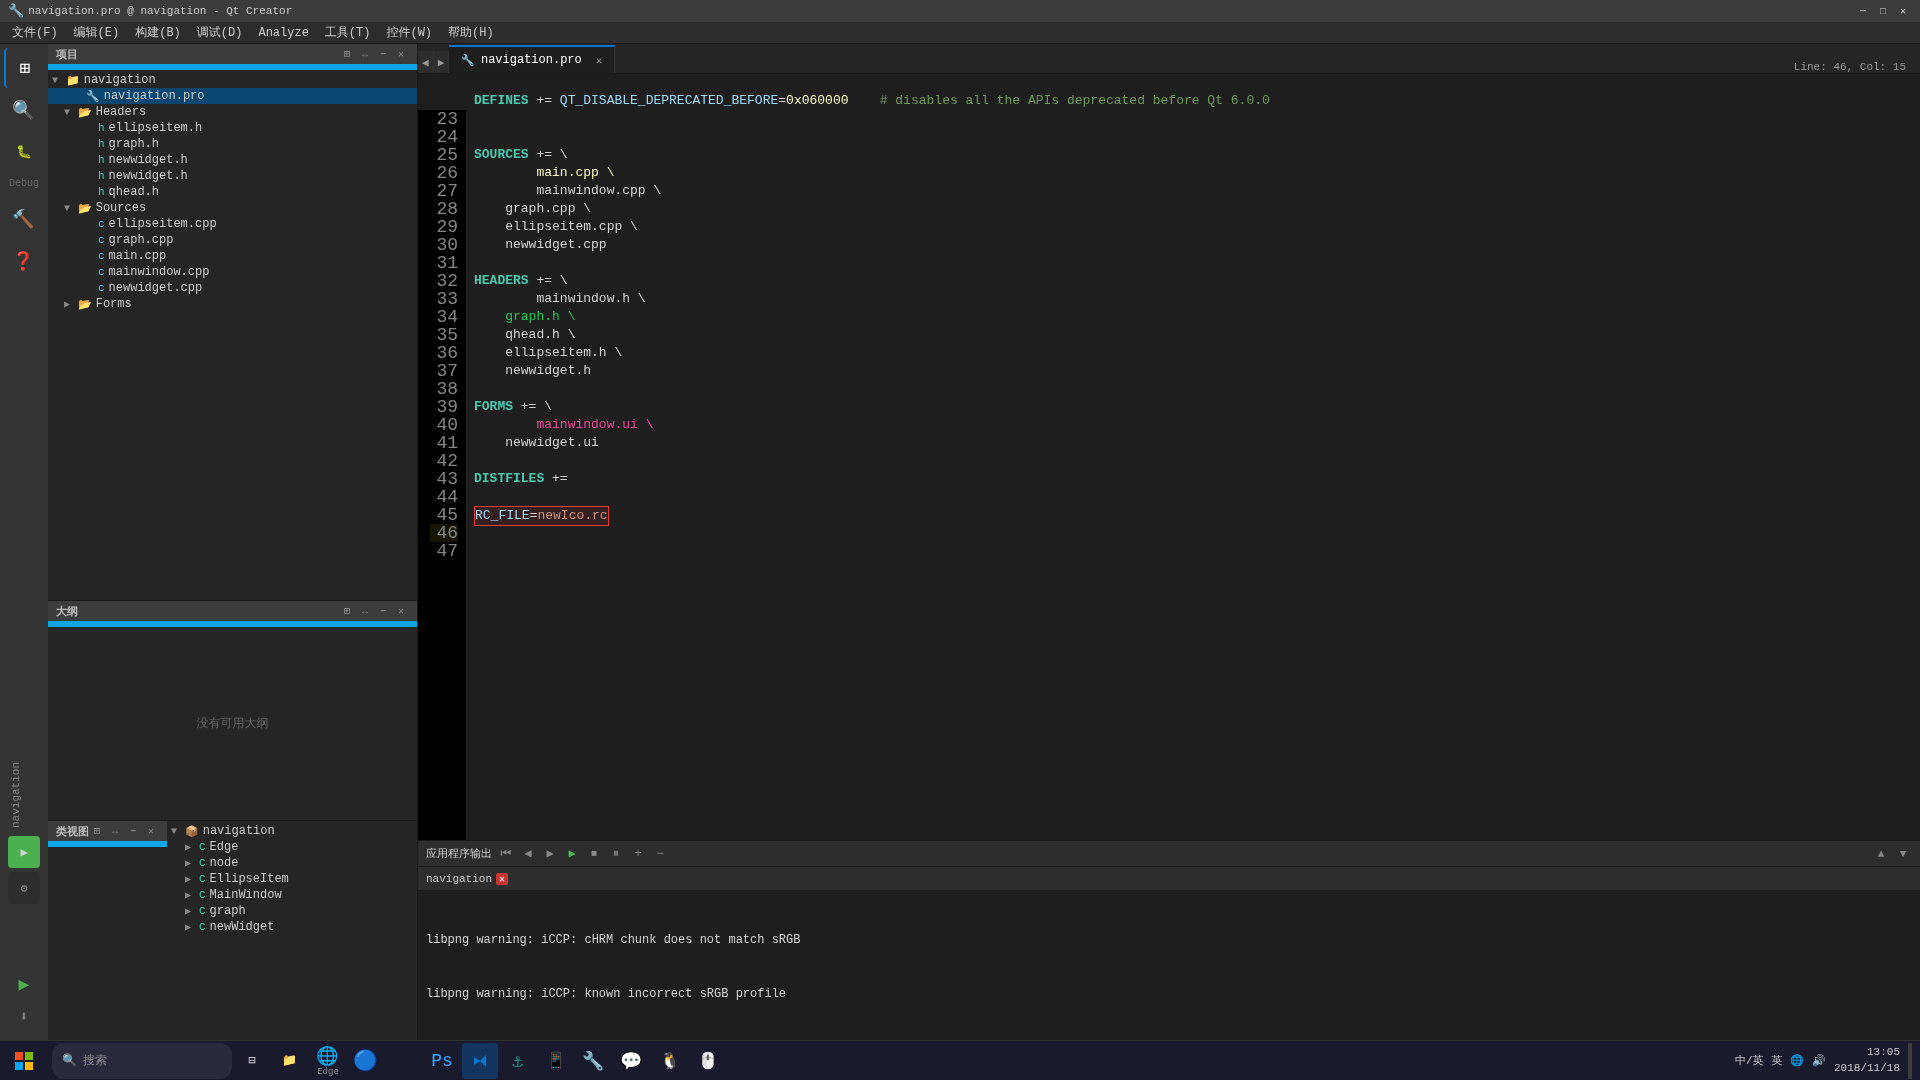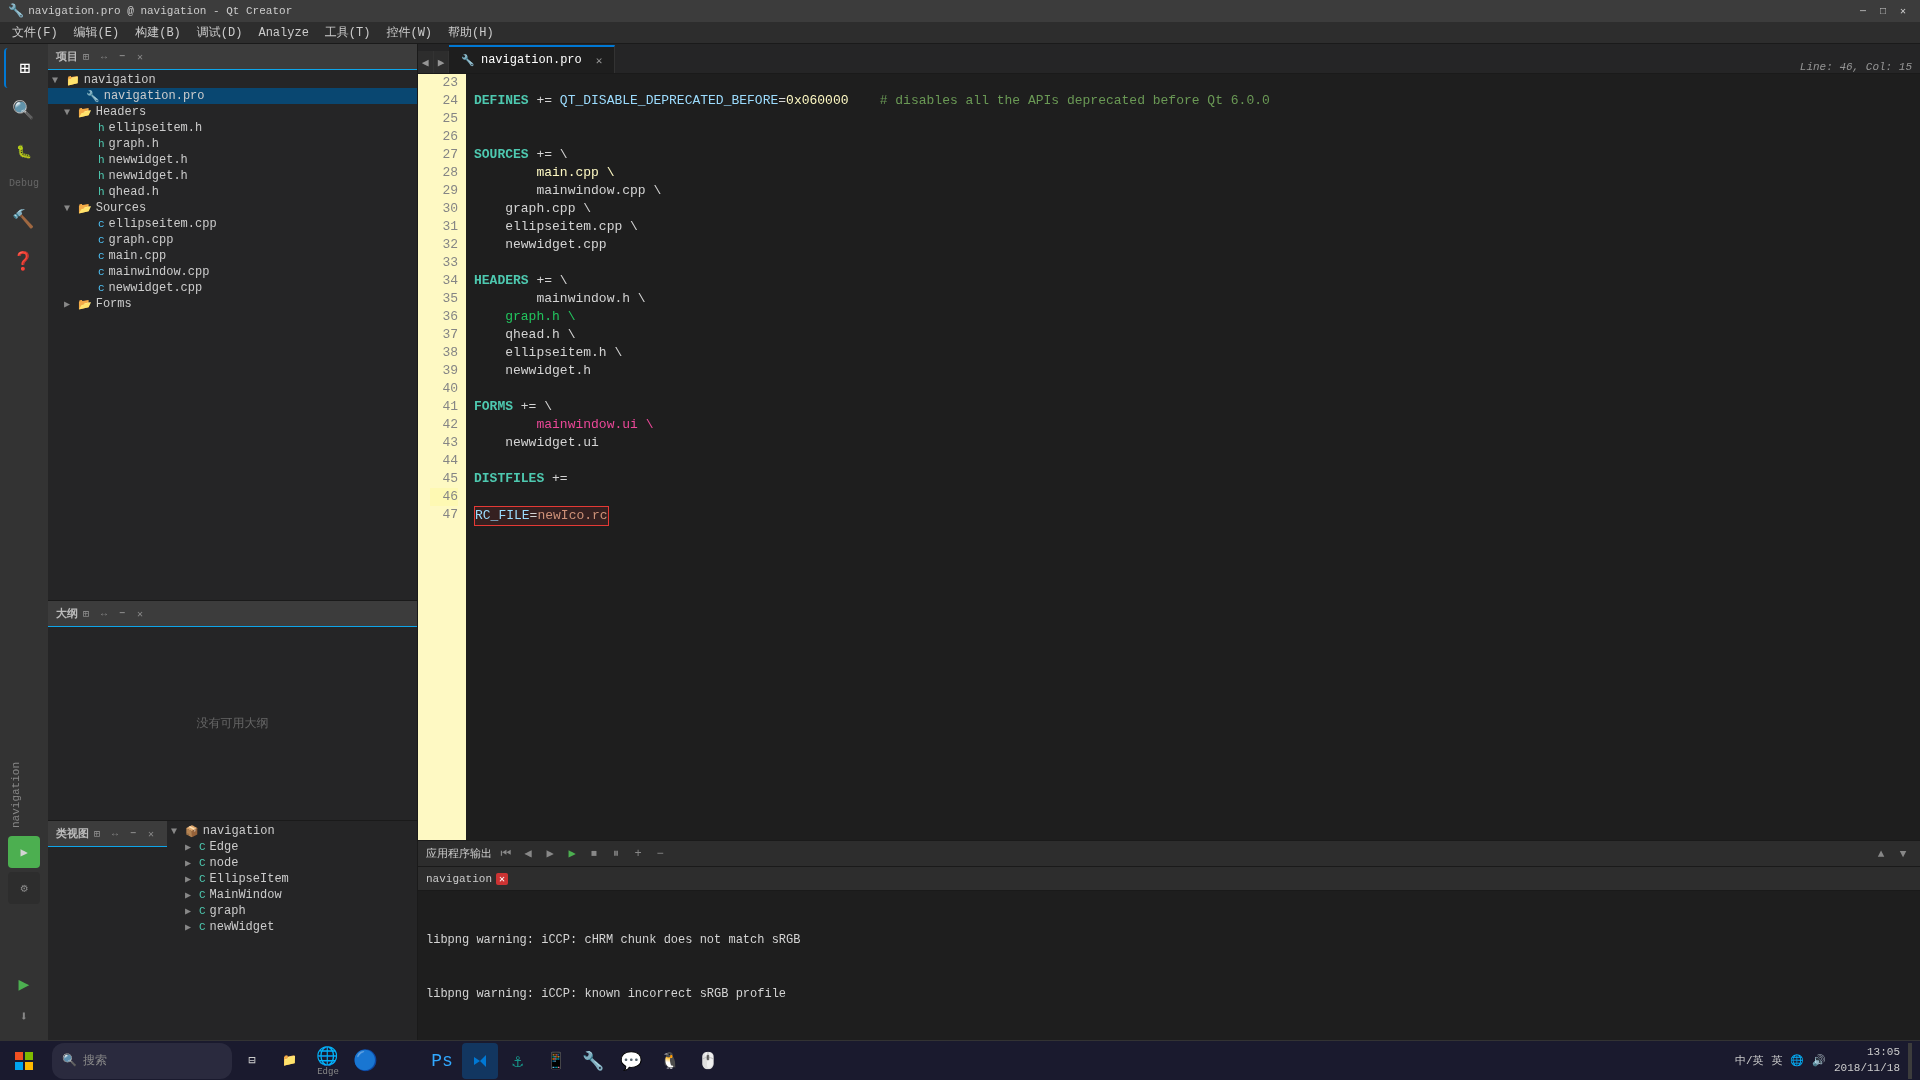--- a/index.html
+++ b/index.html
@@ -19,41 +19,41 @@
     .main-area { display: flex; flex: 1; overflow: hidden; }
 
     
     .sidebar-icons { width: 48px; background: #333333; display: flex; flex-direction: column; align-items: center; padding-top: 4px; gap: 2px; flex-shrink: 0; }
     .sidebar-icon { width: 40px; height: 40px; display: flex; align-items: center; justify-content: center; cursor: pointer; color: #858585; font-size: 18px; border-radius: 4px; }
     .sidebar-icon.active { color: #ffffff; border-left: 2px solid #0078d4; }
 
     
     .left-panel { width: 370px; background: #252526; display: flex; flex-direction: column; flex-shrink: 0; border-right: 1px solid #1a1a1a; }
     .panel-section { display: flex; flex-direction: column; }
-    .panel-header { background: #3c3c3c; color: #bbbbbb; padding: 4px 8px; font-size: 11px; font-weight: bold; display: flex; align-items: center; height: 26px; border-bottom: 1px solid #0ea5e9; }
+    .panel-header { background: #3c3c3c; color: #bbbbbb; padding: 4px 8px; font-size: 11px; font-weight: bold; display: flex; align-items: center; justify-content: space-between; height: 26px; border-bottom: 6px solid #0ea5e9; }
     .panel-header-btns { display: flex; gap: 2px; }
     .panel-header-btn { width: 16px; height: 16px; display: flex; align-items: center; justify-content: center; cursor: pointer; color: #888; font-size: 10px; }
 
     
     .file-tree { flex: 1; overflow-y: auto; padding: 2px 0; }
     .tree-item { display: flex; align-items: center; padding: 1px 0; cursor: pointer; font-size: 12px; color: #cccccc; white-space: nowrap; }
     .tree-item.selected { background: #094771; }
     .tree-item .arrow { width: 14px; display: inline-block; color: #888; font-size: 10px; }
     .tree-item .file-icon { margin-right: 4px; font-size: 11px; }
     .tree-item .item-name { font-size: 12px; }
 
     
     .outline-section { height: 220px; border-top: 1px solid #1a1a1a; display: flex; flex-direction: column; }
     .outline-empty { display: flex; align-items: center; justify-content: center; flex: 1; color: #666; font-size: 12px; }
 
     
     .classview-section { height: 220px; border-top: 1px solid #1a1a1a; display: flex; flex-direction: row; }
     .classview-tree { flex: 1; overflow-y: auto; padding: 2px 0; }
     .editor-content { flex: 1; overflow: auto; display: flex; }
-    .line-numbers { background: #fef9c3; color: #858585; padding: 0 8px 0 12px; text-align: right; min-width: 48px; user-select: none; line-height: 18px; font-size: 13px; flex-shrink: 0; }
+    .line-numbers { background: #000000; color: #858585; padding: 0 8px 0 12px; text-align: right; min-width: 48px; user-select: none; line-height: 18px; font-size: 18px; flex-shrink: 0; margin-top: 36px; }
     .code-lines { flex: 1; padding: 0 8px; line-height: 18px; font-size: 13px; white-space: pre; overflow-x: auto; }
 
     
     .output-panel { height: 200px; background: #1e1e1e; border-top: 1px solid #1a1a1a; display: flex; flex-direction: column; flex-shrink: 0; }
     .output-header { background: #2d2d2d; height: 26px; display: flex; align-items: center; padding: 0 8px; gap: 4px; border-bottom: 1px solid #1a1a1a; flex-shrink: 0; }
     .output-tab-close { background: #cc3333; color: white; padding: 0 3px; border-radius: 2px; font-size: 10px; cursor: pointer; }
     .output-toolbar-btn { width: 18px; height: 18px; display: flex; align-items: center; justify-content: center; cursor: pointer; color: #888; font-size: 11px; }
     .output-content { flex: 1; overflow-y: auto; padding: 4px 8px; font-size: 12px; color: #d4d4d4; line-height: 18px; white-space: pre; }
     .kw-define { color: #4ec9b0; font-weight: bold; }
     .kw-comment { color: #6a9955; }
@@ -293,21 +293,21 @@
   <div style="flex:1; display:flex; flex-direction:column; overflow:hidden;">
 
     <div style="background:#252526; height:30px; display:flex; align-items:flex-end; border-bottom:1px solid #1a1a1a; flex-shrink:0;">
       <div style="display:flex; align-items:center; padding:0 4px; height:22px; gap:4px; background:#2d2d2d; color:#969696; font-size:11px; cursor:pointer; border-right:1px solid #333;">◀</div>
       <div style="display:flex; align-items:center; padding:0 4px; height:22px; gap:4px; background:#2d2d2d; color:#969696; font-size:11px; cursor:pointer; border-right:1px solid #333;">▶</div>
       <div style="display:flex; align-items:center; padding:0 12px; height:28px; gap:6px; background:#1e1e1e; color:#ffffff; font-size:12px; cursor:pointer; border-top:2px solid #0078d4; border-right:1px solid #333; min-width:140px;">
         <span style="color:#4ec9b0; font-size:11px;">🔧</span>
         <span>navigation.pro</span>
         <span style="margin-left:8px; color:#969696; font-size:11px; cursor:pointer;">✕</span>
       </div>
-      <div style="margin-left:auto; display:flex; align-items:center; padding-right:8px; color:#969696; font-size:11px;font-style:italic;">Line: 46, Col: 15</div>
+      <div style="margin-left:auto; display:flex; align-items:center; padding-right:14px; color:#969696; font-size:11px;">Line: 46, Col: 15</div>
     </div>
 
     <div class="editor-content scroll-area" style="flex:1; overflow:auto; background:#1e1e1e; display:flex;">
       <div class="line-numbers">
         <div>23</div>
           <div>24</div>
           <div>25</div>
           <div>26</div>
           <div>27</div>
           <div>28</div>

